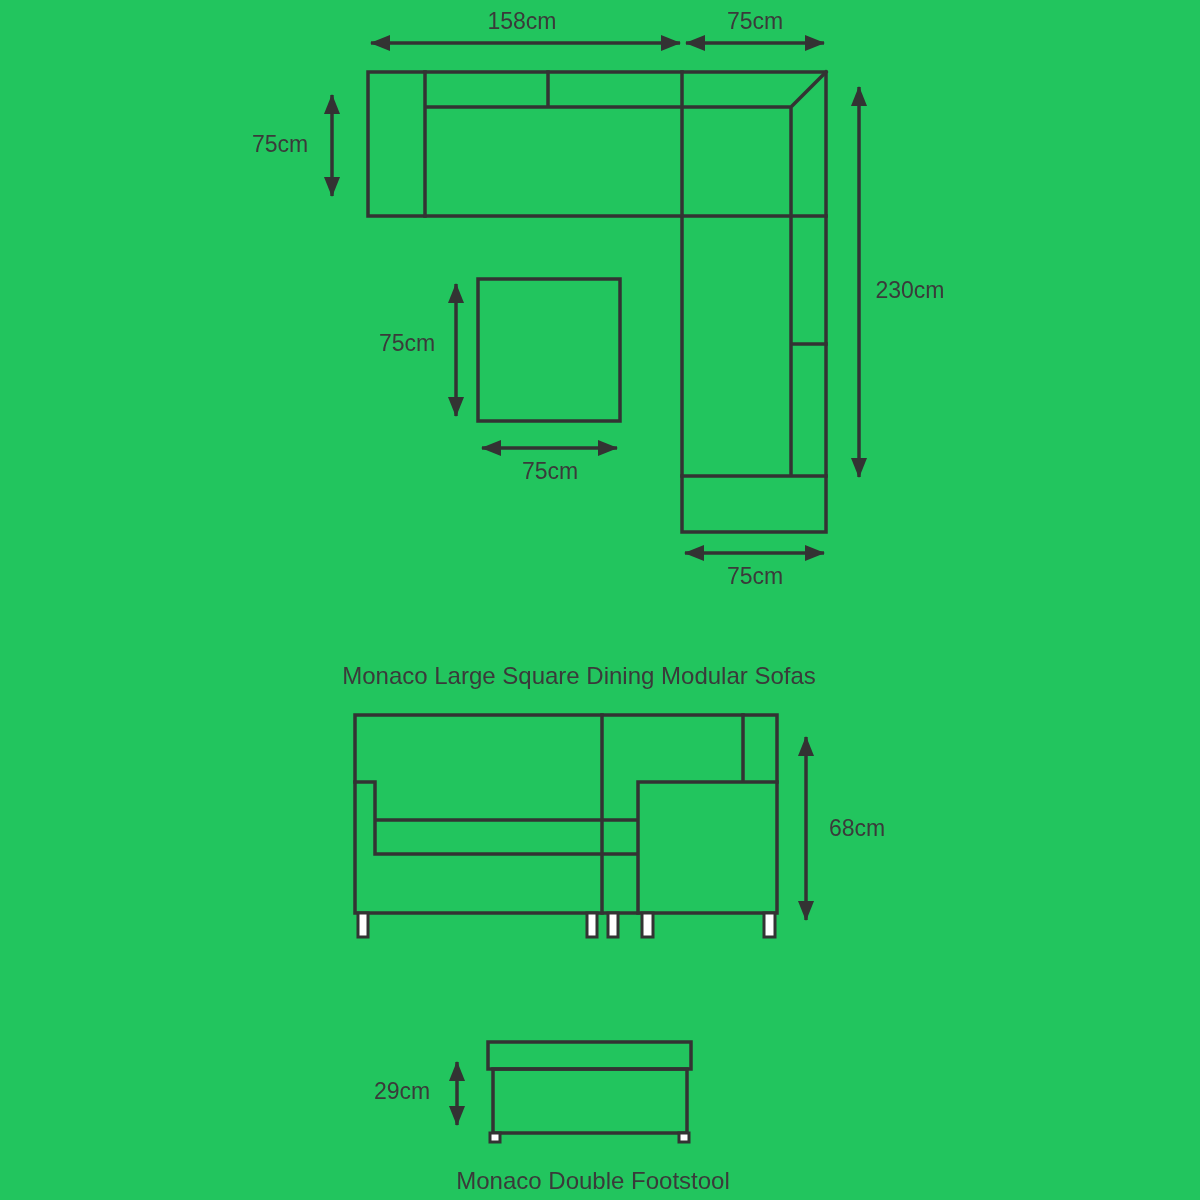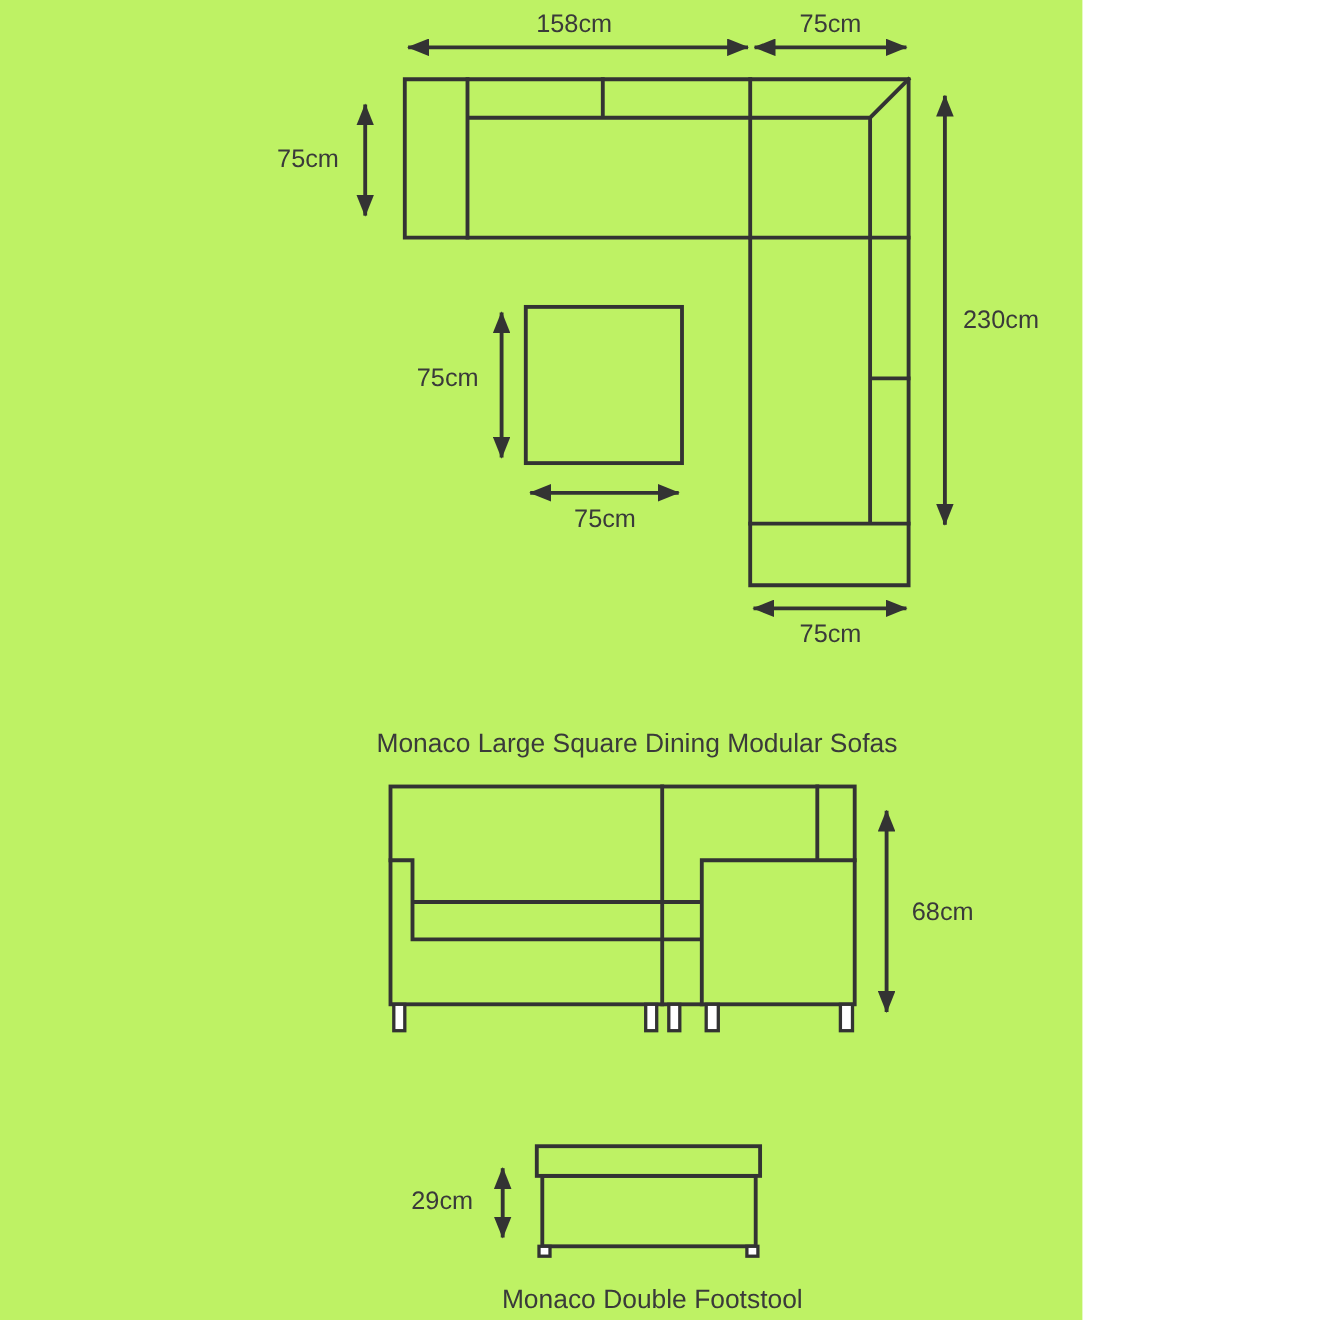--- a/index.html
+++ b/index.html
@@ -5,23 +5,23 @@
   html, body {
     margin: 0;
     padding: 0;
     background: #ffffff;
     width: 1200px;
     height: 1200px;
     overflow: hidden;
   }
   .canvas {
     position: relative;
-    width: 984px;
+    width: 1200px;
     height: 1200px;
-    background: #bef264;
+    background: #22c55e;
   }
   svg { display: block; }
   .furn {
     fill: none;
     stroke: #333333;
     stroke-width: 3.5;
     stroke-linecap: square;
     stroke-linejoin: miter;
   }
   .leg {

